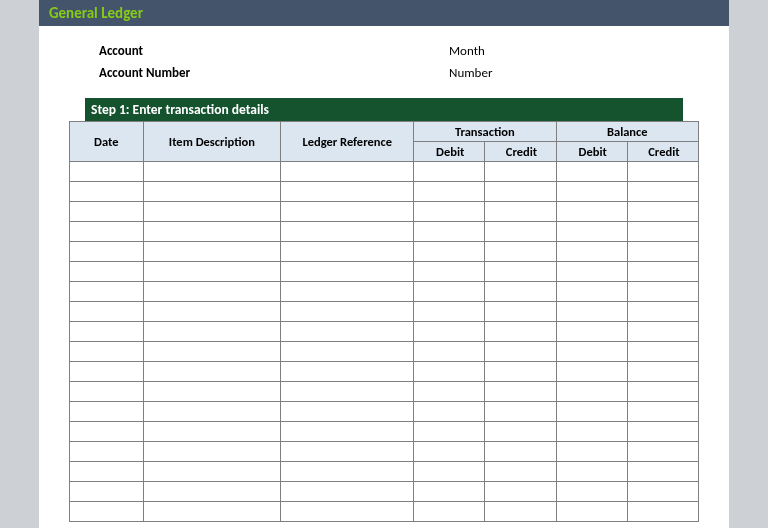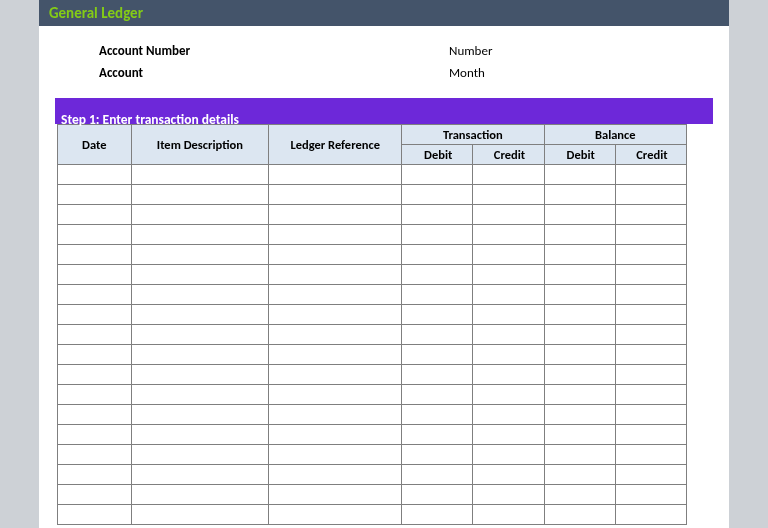--- a/index.html
+++ b/index.html
@@ -35,30 +35,30 @@
     line-height: 22px;
   }
   .header-label-left {
     width: 350px;
     font-weight: bold;
   }
   .header-label-right {
     font-weight: normal;
   }
   .step-bar {
-    background: #6d28d9;
+    background: #14532d;
     color: #ffffff;
     font-weight: bold;
     font-size: 13.5px;
-    padding: 13px 6px;
-    margin: 0 16px;
+    padding: 3px 6px;
+    margin: 0 46px;
     height: 23px;
   }
   .ledger-table {
-    margin: 0 18px;
+    margin: 0 30px;
     border-collapse: collapse;
     width: calc(100% - 60px);
     table-layout: fixed;
   }
   .ledger-table th, .ledger-table td {
     border: 1px solid #7f7f7f;
     font-size: 12.5px;
     height: 20px;
     padding: 1px 4px;
   }
@@ -81,26 +81,26 @@
 </style>
 </head>
 <body>
 
 <div class="page">
 
   <div class="title-bar">General Ledger</div>
 
   <div class="header-block">
     <div class="header-row">
+      <div class="header-label-left">Account</div>
+      <div class="header-label-right">Month</div>
+    </div>
+    <div class="header-row">
       <div class="header-label-left">Account Number</div>
       <div class="header-label-right">Number</div>
-    </div>
-    <div class="header-row">
-      <div class="header-label-left">Account</div>
-      <div class="header-label-right">Month</div>
     </div>
   </div>
 
   <div class="step-bar">Step 1: Enter transaction details</div>
 
   <table class="ledger-table">
     <colgroup>
       <col class="col-date">
         <col class="col-desc">
         <col class="col-ref">

